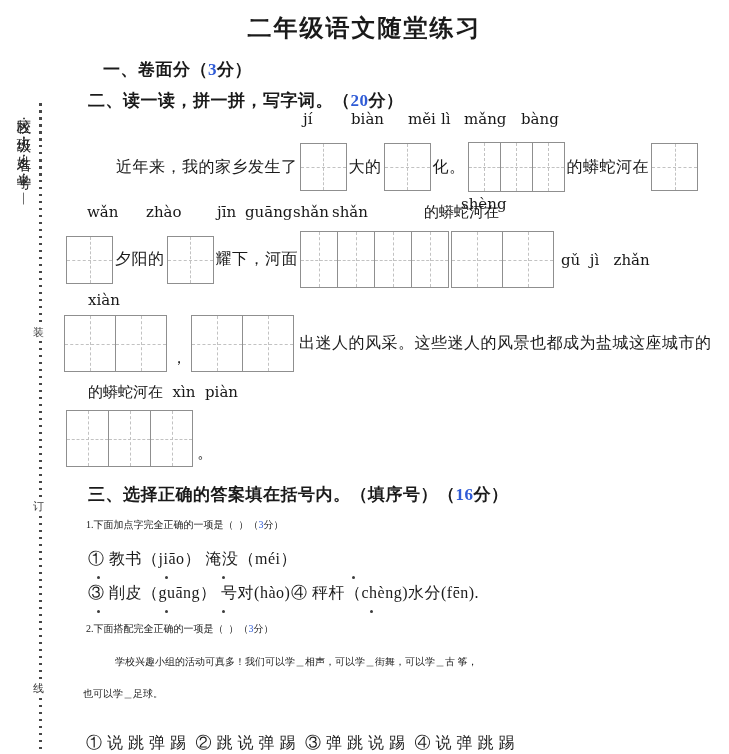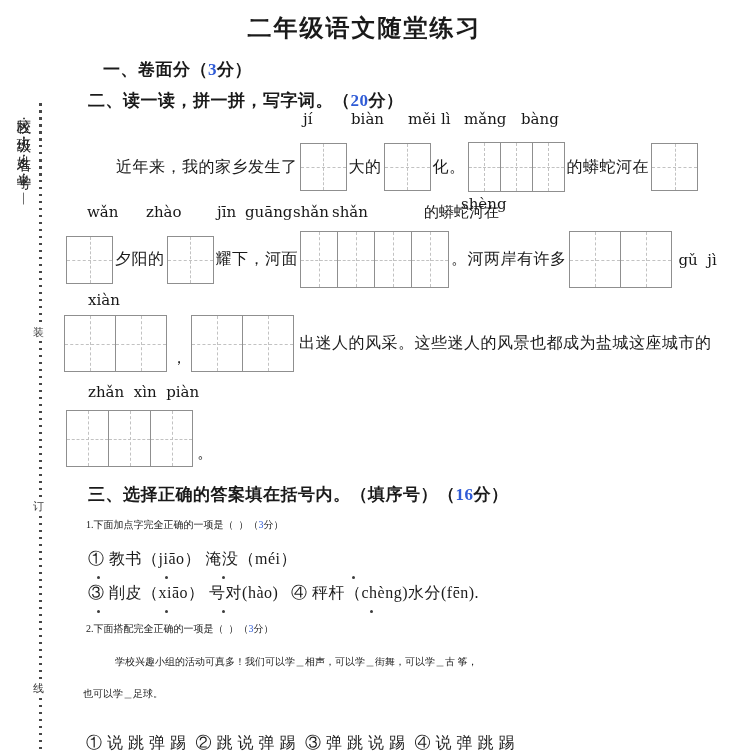--- a/index.html
+++ b/index.html
@@ -112,21 +112,20 @@
     <div class="wbox" style="height: 46px;">
         <div class="wcell" style="width: 45px;"></div>
       </div>
     <span class="ftext">耀下，河面</span>
     <div class="wbox" style="height: 55px;">
         <div class="wcell" style="width: 36px;"></div>
         <div class="wcell" style="width: 36px;"></div>
         <div class="wcell" style="width: 36px;"></div>
         <div class="wcell" style="width: 36px;"></div>
       </div>
-    <span class="ftext">。河两岸有许多</span>
     <div class="wbox" style="height: 55px;">
         <div class="wcell" style="width: 50px;"></div>
         <div class="wcell" style="width: 50px;"></div>
       </div>
     <span class="pinyin" style="margin-left:6px">gǔ  jì   zhǎn</span>
   </div>
 
   <span class="abs pinyin" style="left:88px;top:291px">xiàn</span>
 
   <div class="abs row" style="left:63px;top:315px;height:57px">
@@ -135,36 +134,36 @@
         <div class="wcell" style="width: 50px;"></div>
       </div>
     <span class="punct-low">，</span>
     <div class="wbox" style="height: 55px;">
         <div class="wcell" style="width: 50px;"></div>
         <div class="wcell" style="width: 50px;"></div>
       </div>
     <span class="ftext" style="margin-left:4px">出迷人的风采。这些迷人的风景也都成为盐城这座城市的</span>
   </div>
 
-  <span class="abs pinyin" style="left:88px;top:383px">zhǎn  xìn  piàn</span>
+  <span class="abs pinyin" style="left:88px;top:383px">的蟒蛇河在  xìn  piàn</span>
 
   <div class="abs row" style="left:65px;top:410px;height:57px">
     <div class="wbox" style="height: 55px;">
         <div class="wcell" style="width: 41px;"></div>
         <div class="wcell" style="width: 41px;"></div>
         <div class="wcell" style="width: 41px;"></div>
       </div>
     <span class="punct-low">。</span>
   </div>
 
   <div class="abs heading" style="left:88px;top:483px"><span>三、选择正确的答案填在括号内。（填序号）（</span><span class="score">16</span><span>分）</span></div>
 
   <div class="abs stem" style="left:86px;top:518px"><span>1.下面加点字完全正确的一项是（  ）（</span><span class="score">3</span><span>分）</span></div>
   <span class="abs opt" style="left:88px;top:549px">① 教书（jiāo） 淹没（méi）</span>
-  <span class="abs opt" style="left:88px;top:583px">③ 削皮（xiāo） 号对(hào)</span>
+  <span class="abs opt" style="left:88px;top:583px">③ 削皮（guāng） 号对(hào)</span>
   <span class="abs opt" style="left:291px;top:583px">④ 秤杆（chèng)水分(fēn).</span>
 
   <div class="udot" style="left:97px;top:576px"></div>
   <div class="udot" style="left:165px;top:576px"></div>
   <div class="udot" style="left:222px;top:576px"></div>
   <div class="udot" style="left:352px;top:576px"></div>
   <div class="udot" style="left:97px;top:610px"></div>
   <div class="udot" style="left:165px;top:610px"></div>
   <div class="udot" style="left:222px;top:610px"></div>
   <div class="udot" style="left:370px;top:610px"></div>

